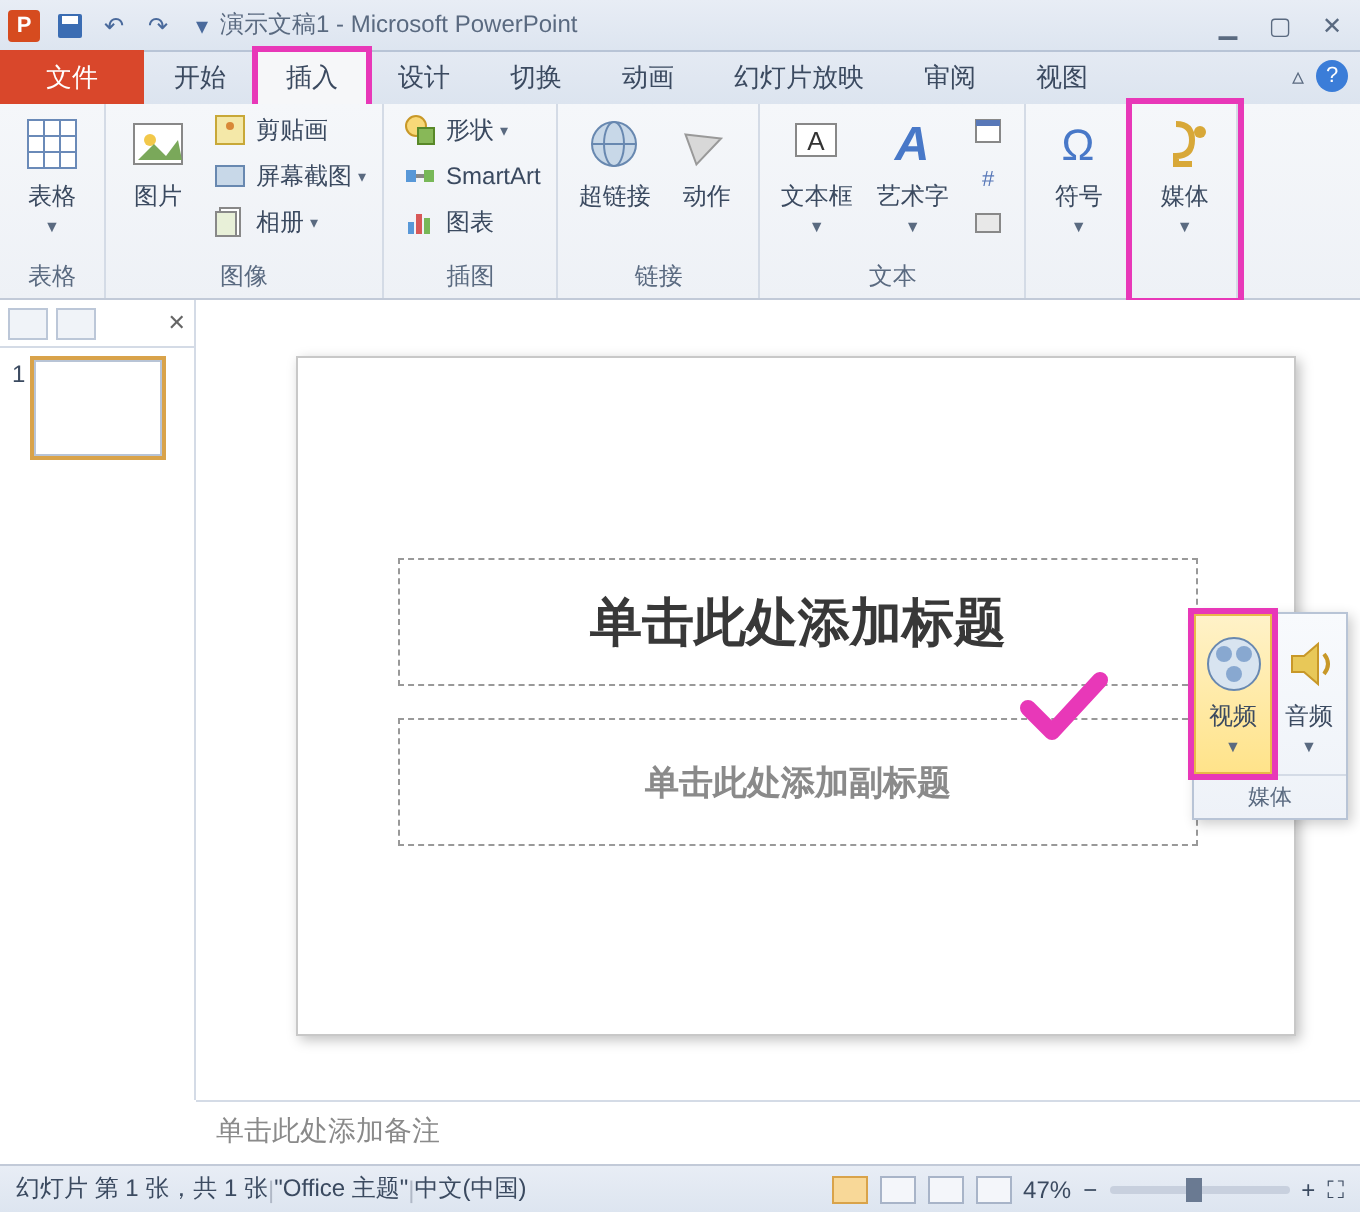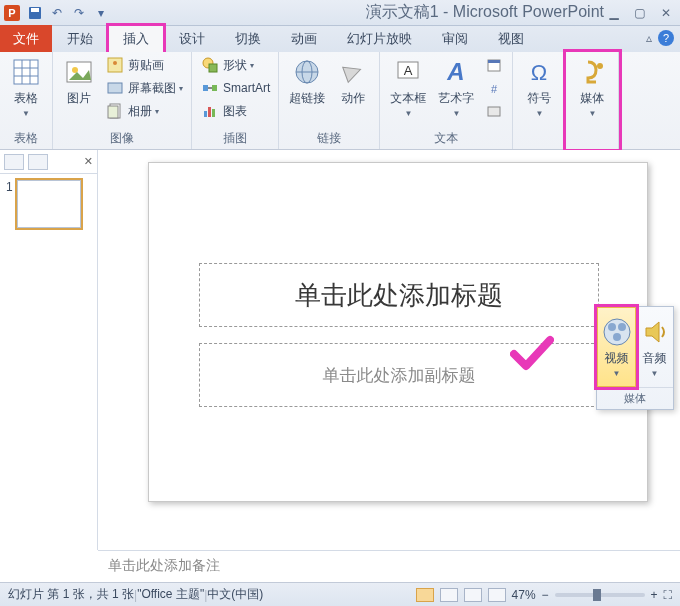--- a/index.html
+++ b/index.html
@@ -1,26 +1,26 @@
 <!DOCTYPE html>
 <html><head>
 <meta charset="utf-8">
 <style>
 *{box-sizing:border-box;margin:0;padding:0;font-family:"Microsoft YaHei","Segoe UI",sans-serif;}
 body{background:#fff;width:680px;height:606px;overflow:hidden;font-size:12px;color:#333;}
 .titlebar{height:26px;background:linear-gradient(#e8edf5,#dde5f0);display:flex;align-items:center;padding:0 4px;border-bottom:1px solid #b8c4d6;}
 .app-icon{width:16px;height:16px;background:#d64b1f;border-radius:2px;color:#fff;font-weight:bold;font-size:11px;text-align:center;line-height:16px;margin-right:6px;}
 .qat{display:flex;gap:4px;align-items:center;}
 .qat-btn{width:18px;height:18px;display:flex;align-items:center;justify-content:center;color:#4a6a9c;cursor:pointer;}
-.title-text{flex:1;text-align:right;color:#5a6a80;font-size:16px;}
+.title-text{flex:1;text-align:left;color:#5a6a80;font-size:12px;}
 .win-controls{display:flex;gap:6px;}
 .win-btn{width:20px;height:16px;display:flex;align-items:center;justify-content:center;color:#5a6a80;cursor:pointer;}
 .tabs{height:26px;background:linear-gradient(#e4eaf3,#dce4ef);display:flex;align-items:flex-end;padding-left:0;position:relative;}
 .tab{padding:4px 14px;font-size:13px;color:#3b4a60;cursor:pointer;border:1px solid transparent;position:relative;top:1px;}
-.tab.file{background:#d9472b;color:#fff;padding:4px 12px;}
+.tab.file{background:#d9472b;color:#fff;padding:4px 22px;}
 .tab.active{background:#f6f7f9;border-color:#c0c9d8;border-bottom-color:#f6f7f9;}
 .tab.highlight{outline:3px solid #e838b8;outline-offset:-1px;}
 .tabs-right{position:absolute;right:6px;top:4px;display:flex;gap:6px;align-items:center;}
 .help-icon{width:16px;height:16px;border-radius:50%;background:#3b7dd8;color:#fff;text-align:center;line-height:16px;font-size:11px;}
 .ribbon{height:98px;background:linear-gradient(#f5f7fa,#eef1f6);border-bottom:1px solid #c2cad8;display:flex;position:relative;}
 .group{display:flex;flex-direction:column;align-items:center;border-right:1px solid #d4dbe6;padding:2px 6px 0;}
 .group-body{display:flex;gap:4px;flex:1;align-items:flex-start;}
 .group-label{font-size:12px;color:#5a6a80;padding:2px 0;}
 .big-btn{display:flex;flex-direction:column;align-items:center;gap:2px;padding:2px 4px;cursor:pointer;min-width:40px;}
 .big-btn .lbl{font-size:12px;color:#3b4a60;}
@@ -32,21 +32,21 @@
 .media-group{outline:3px solid #e838b8;}
 .content{display:flex;height:400px;position:relative;background:#fff;}
 .slides-panel{width:98px;border-right:1px solid #d4dbe6;background:#fff;display:flex;flex-direction:column;}
 .panel-tabs{height:24px;display:flex;align-items:center;border-bottom:1px solid #d4dbe6;padding:0 4px;gap:4px;}
 .panel-tab{width:20px;height:16px;border:1px solid #bcc7d8;background:#f0f3f8;}
 .panel-close{margin-left:auto;cursor:pointer;color:#666;font-size:11px;}
 .thumb-area{padding:6px;display:flex;gap:4px;}
 .thumb-num{font-size:12px;color:#3b4a60;}
 .thumb{width:64px;height:48px;border:1px solid #b8c4d6;background:#fff;outline:2px solid #d9a34a;}
 .editor{flex:1;background:#fff;position:relative;overflow:hidden;}
-.slide{position:absolute;left:50px;top:12px;width:500px;height:340px;background:#fff;box-shadow:2px 2px 6px rgba(0,0,0,.25);border:1px solid #c8c8c8;}
+.slide{position:absolute;left:50px;top:28px;width:500px;height:340px;background:#fff;box-shadow:2px 2px 6px rgba(0,0,0,.25);border:1px solid #c8c8c8;font-weight:bold;}
 .ph-title{position:absolute;left:50px;top:100px;width:400px;height:64px;border:1px dashed #999;display:flex;align-items:center;justify-content:center;font-size:26px;color:#383838;font-family:"SimSun",serif;}
 .ph-sub{position:absolute;left:50px;top:180px;width:400px;height:64px;border:1px dashed #999;display:flex;align-items:center;justify-content:center;font-size:17px;color:#8a8a8a;text-align:right;}
 .checkmark{position:absolute;left:510px;top:184px;z-index:20;}
 .popup{position:absolute;right:6px;top:156px;width:78px;height:104px;background:linear-gradient(#f8fafd,#eef2f8);border:1px solid #b8c4d6;box-shadow:2px 2px 6px rgba(0,0,0,.2);z-index:30;}
 .popup-body{display:flex;height:80px;}
 .pop-btn{flex:1;display:flex;flex-direction:column;align-items:center;justify-content:center;gap:2px;cursor:pointer;}
 .pop-btn.hl{background:linear-gradient(#fff2c8,#ffe38a);border:1px solid #e8b84a;outline:3px solid #e838b8;}
 .pop-lbl{font-size:12px;color:#3b4a60;}
 .popup-label{text-align:center;font-size:11px;color:#5a6a80;border-top:1px solid #d4dbe6;padding:3px 0;}
 .notes{height:32px;border-top:1px solid #d4dbe6;padding:6px 10px;font-size:14px;color:#8a8a8a;background:#fff;margin-left:98px;}

